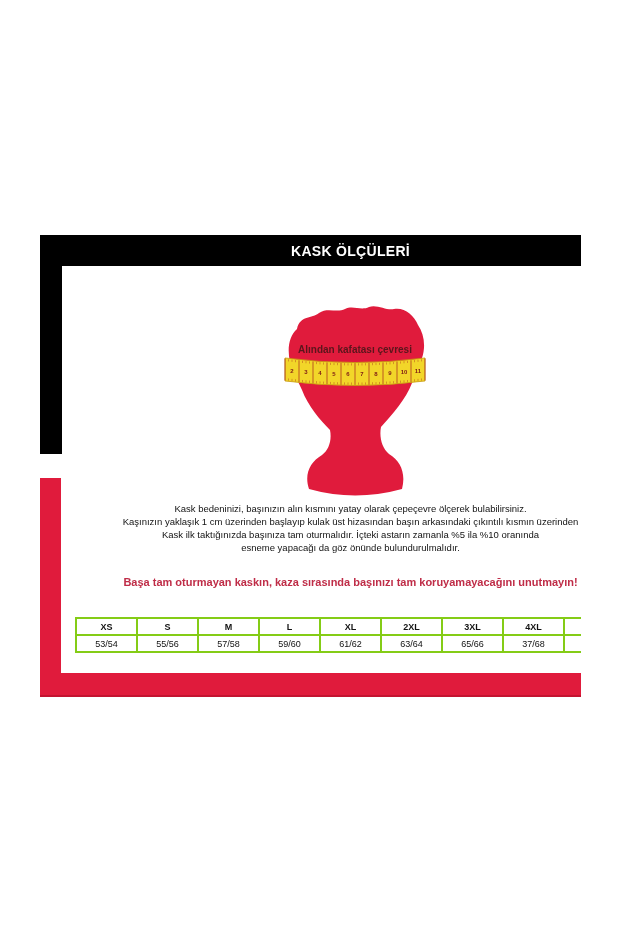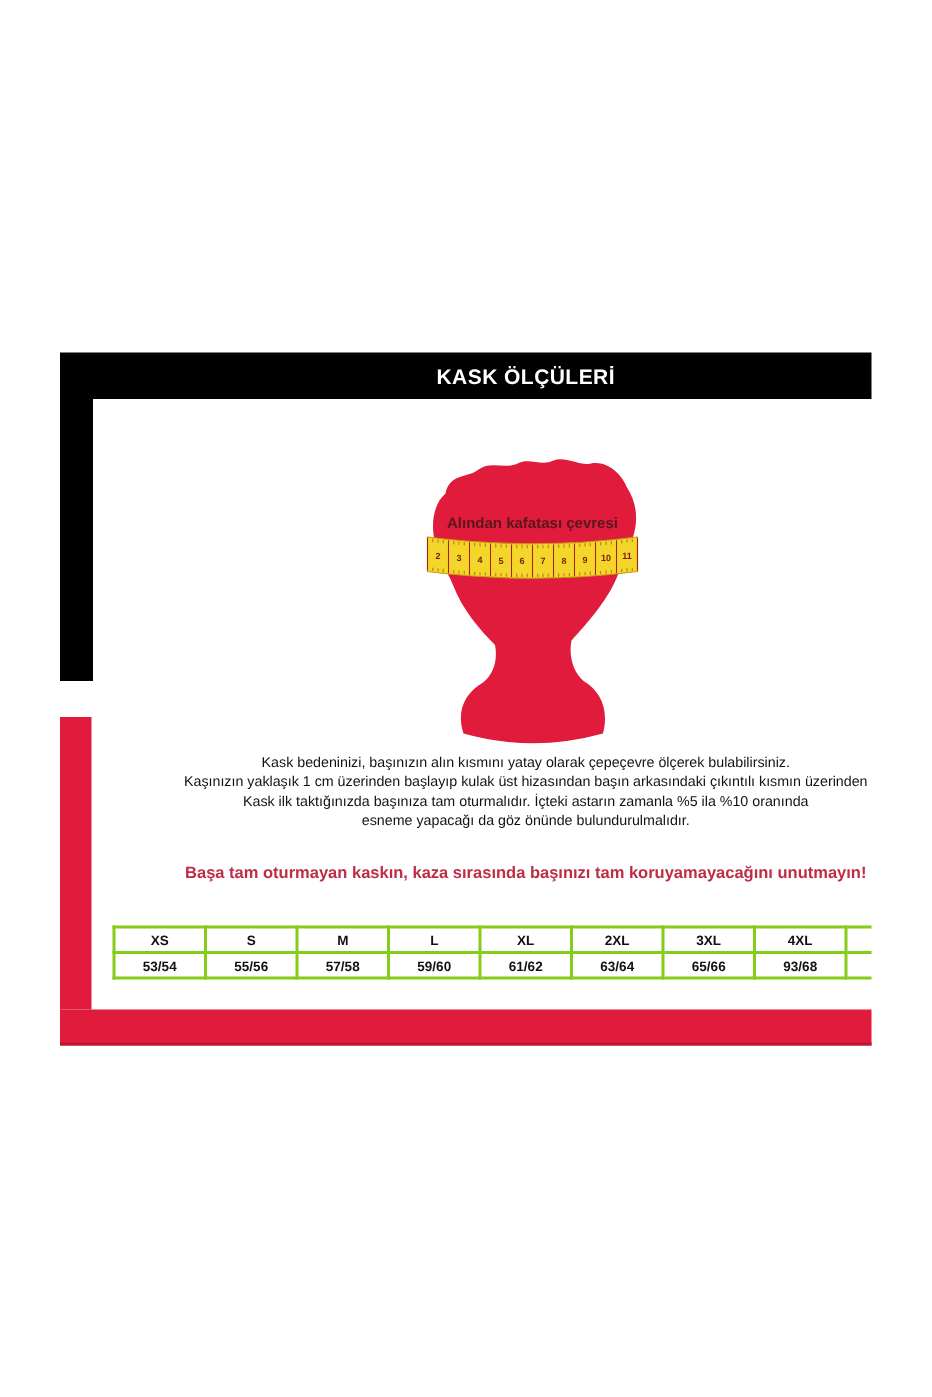--- a/index.html
+++ b/index.html
@@ -45,21 +45,21 @@
   
   .size-table{
     position:absolute;left:35px;top:617px;width:551px;
     border-collapse:collapse;table-layout:fixed;
   }
   .size-table th,.size-table td{
     border:2px solid #84cc16;height:15px;text-align:center;vertical-align:middle;
     font-size:9px;color:#111;padding:0;
   }
   .size-table th{font-weight:bold;}
-  .size-table td{font-weight:bold;}
+  .size-table td{font-weight:normal;}
 </style>
 </head>
 <body>
 
 <div class="canvas">
 
   <div class="black-band">
     <span class="title">KASK ÖLÇÜLERİ</span>
   </div>
   <div class="black-col left"></div>
@@ -200,19 +200,19 @@
       </thead>
     <tbody>
         <tr>
           <td>53/54</td>
           <td>55/56</td>
           <td>57/58</td>
           <td>59/60</td>
           <td>61/62</td>
           <td>63/64</td>
           <td>65/66</td>
-          <td>93/68</td>
+          <td>37/68</td>
           <td>69/70</td>
         </tr>
       </tbody>
   </table>
 
 </div>
 
 </body></html>

